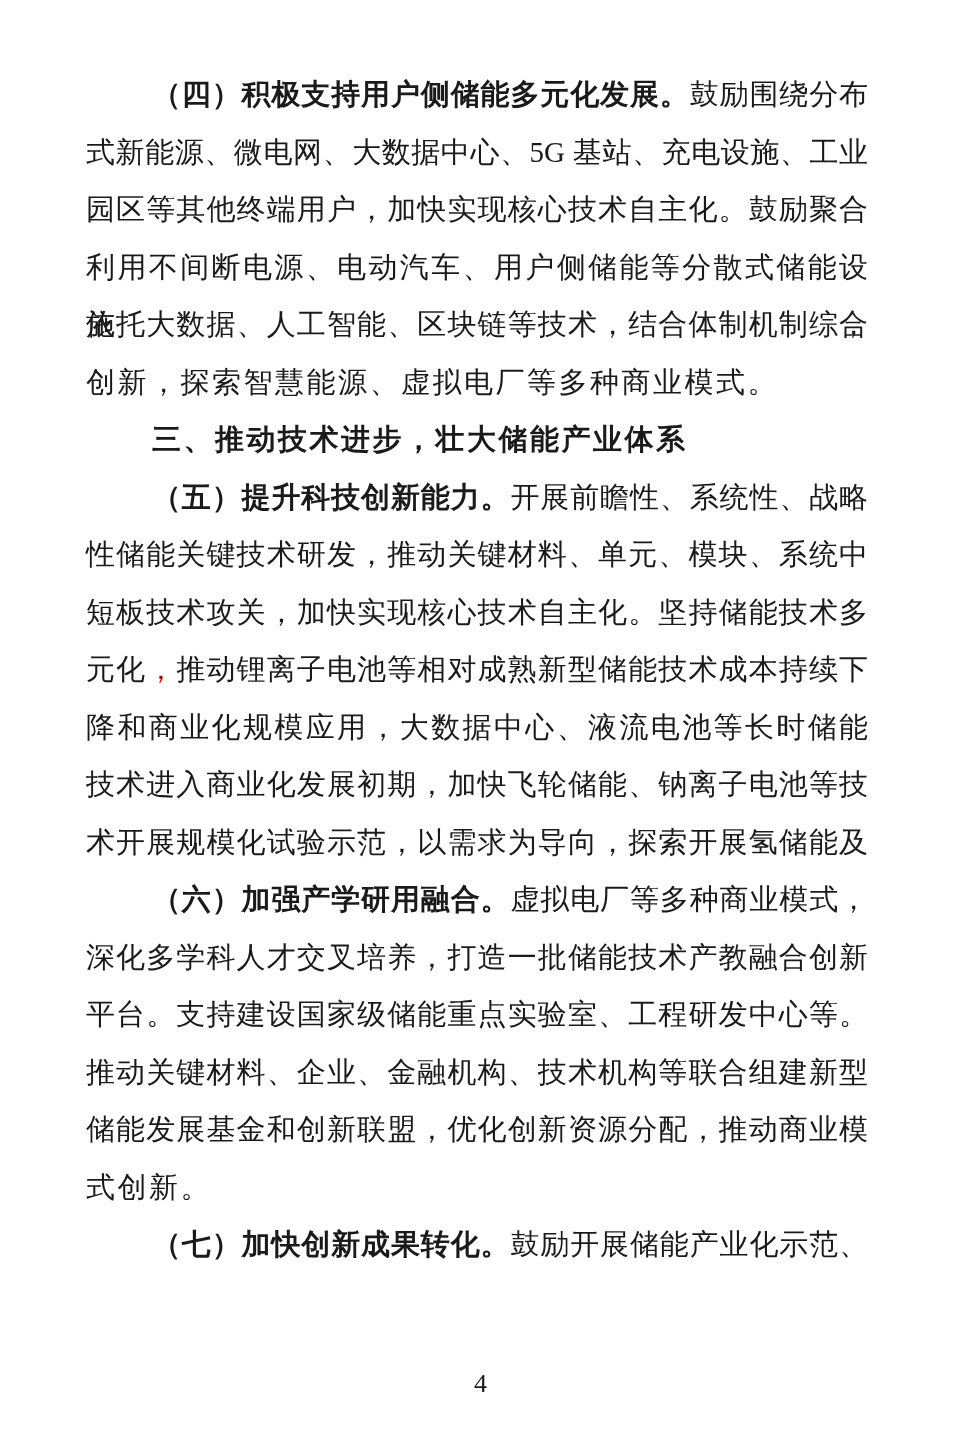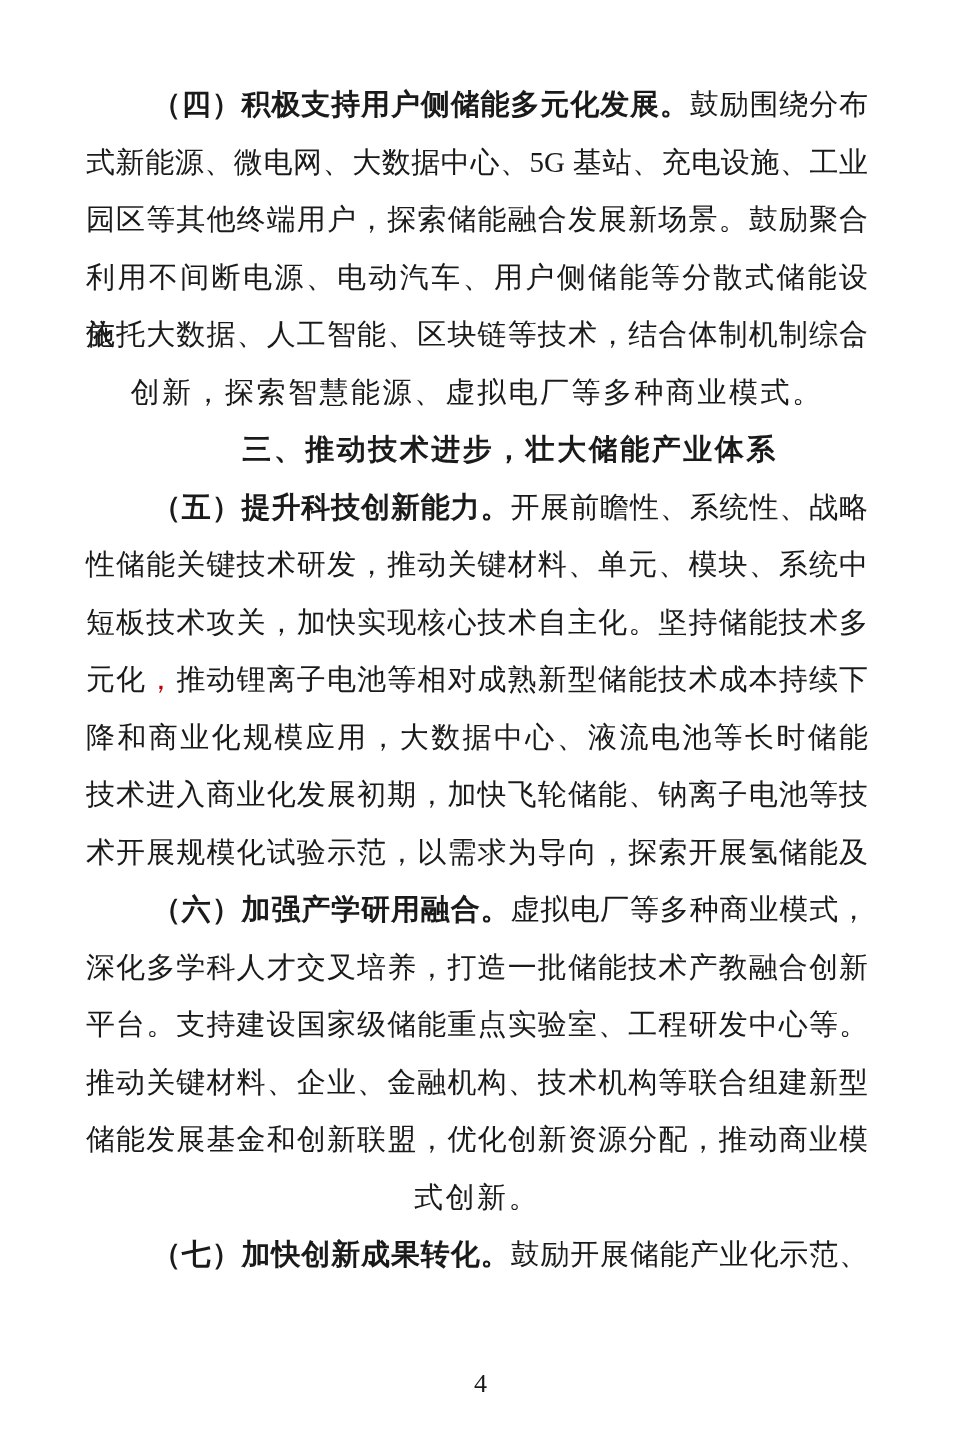--- a/index.html
+++ b/index.html
@@ -12,39 +12,39 @@
     width: 961px;
     height: 1449px;
     background: #ffffff;
     overflow: hidden;
     font-family: "Liberation Serif", "DejaVu Serif", serif;
     color: #1a1a1a;
   }
   .text-block {
     position: absolute;
     left: 86px;
-    top: 76px;
+    top: 66px;
     width: 782px;
   }
   .line {
     height: 57.5px;
     line-height: 57.5px;
     font-size: 29px;
     white-space: normal;
     overflow: visible;
   }
   
   .fill {
     text-align: justify;
     text-align-last: justify;
   }
   
   .line:not(.fill) {
     letter-spacing: 2.5px;
-    text-align: center;
+    text-align: left;
   }
   .indent {
     text-indent: 66px;
   }
   .b {
     font-weight: 700;
   }
   .heading {
     font-family: Liberation Serif, serif;
     font-weight: 700;
@@ -65,21 +65,21 @@
   }
 </style>
 </head>
 <body>
 
 <div class="page">
   <main class="text-block">
 
     <div class="line fill indent"><span class="b">（四）积极支持用户侧储能多元化发展。</span><span>鼓励围绕分布</span></div>
     <div class="line fill"><span>式新能源、微电网、大数据中心、5G 基站、充电设施、工业</span></div>
-    <div class="line fill"><span>园区等其他终端用户，探索储能融合发展新场景。鼓励聚合</span></div>
+    <div class="line fill"><span>园区等其他终端用户，加快实现核心技术自主化。鼓励聚合</span></div>
     <div class="line fill"><span>利用不间断电源、电动汽车、用户侧储能等分散式储能设施，</span></div>
     <div class="line fill"><span>依托大数据、人工智能、区块链等技术，结合体制机制综合</span></div>
     <div class="line"><span>创新，探索智慧能源、虚拟电厂等多种商业模式。</span></div>
 
     <div class="line indent"><span class="heading">三、推动技术进步，壮大储能产业体系</span></div>
 
     <div class="line fill indent"><span class="b">（五）提升科技创新能力。</span><span>开展前瞻性、系统性、战略</span></div>
     <div class="line fill"><span>性储能关键技术研发，推动关键材料、单元、模块、系统中</span></div>
     <div class="line fill"><span>短板技术攻关，加快实现核心技术自主化。坚持储能技术多</span></div>
     <div class="line fill"><span>元化</span><span class="red">，</span><span>推动锂离子电池等相对成熟新型储能技术成本持续下</span></div>

